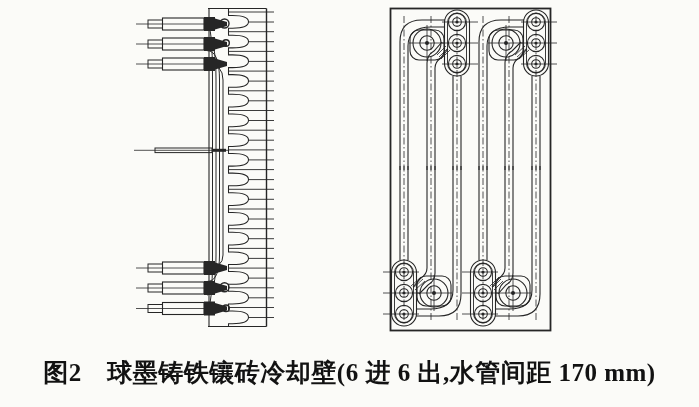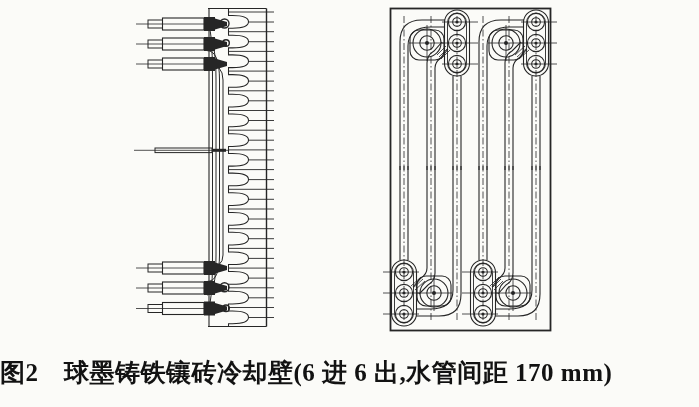--- a/index.html
+++ b/index.html
@@ -5,20 +5,21 @@
   html,body{margin:0;padding:0;}
   .page{
     width:699px;height:407px;position:relative;overflow:hidden;
     background:#fbfbf8;
     font-family:"Liberation Serif","DejaVu Serif",serif;
   }
   .drawings{position:absolute;top:0;left:0;}
   figure{margin:0;}
   figcaption{
     position:absolute;left:0;top:356px;width:699px;
+    text-align:center;
     font-size:25px;font-weight:bold;color:#121212;
     letter-spacing:0.5px;
     white-space:nowrap;
   }
 </style>
 </head>
 <body>
 
 <div class="page" style="background: rgb(251, 251, 248);">
   <figure>

